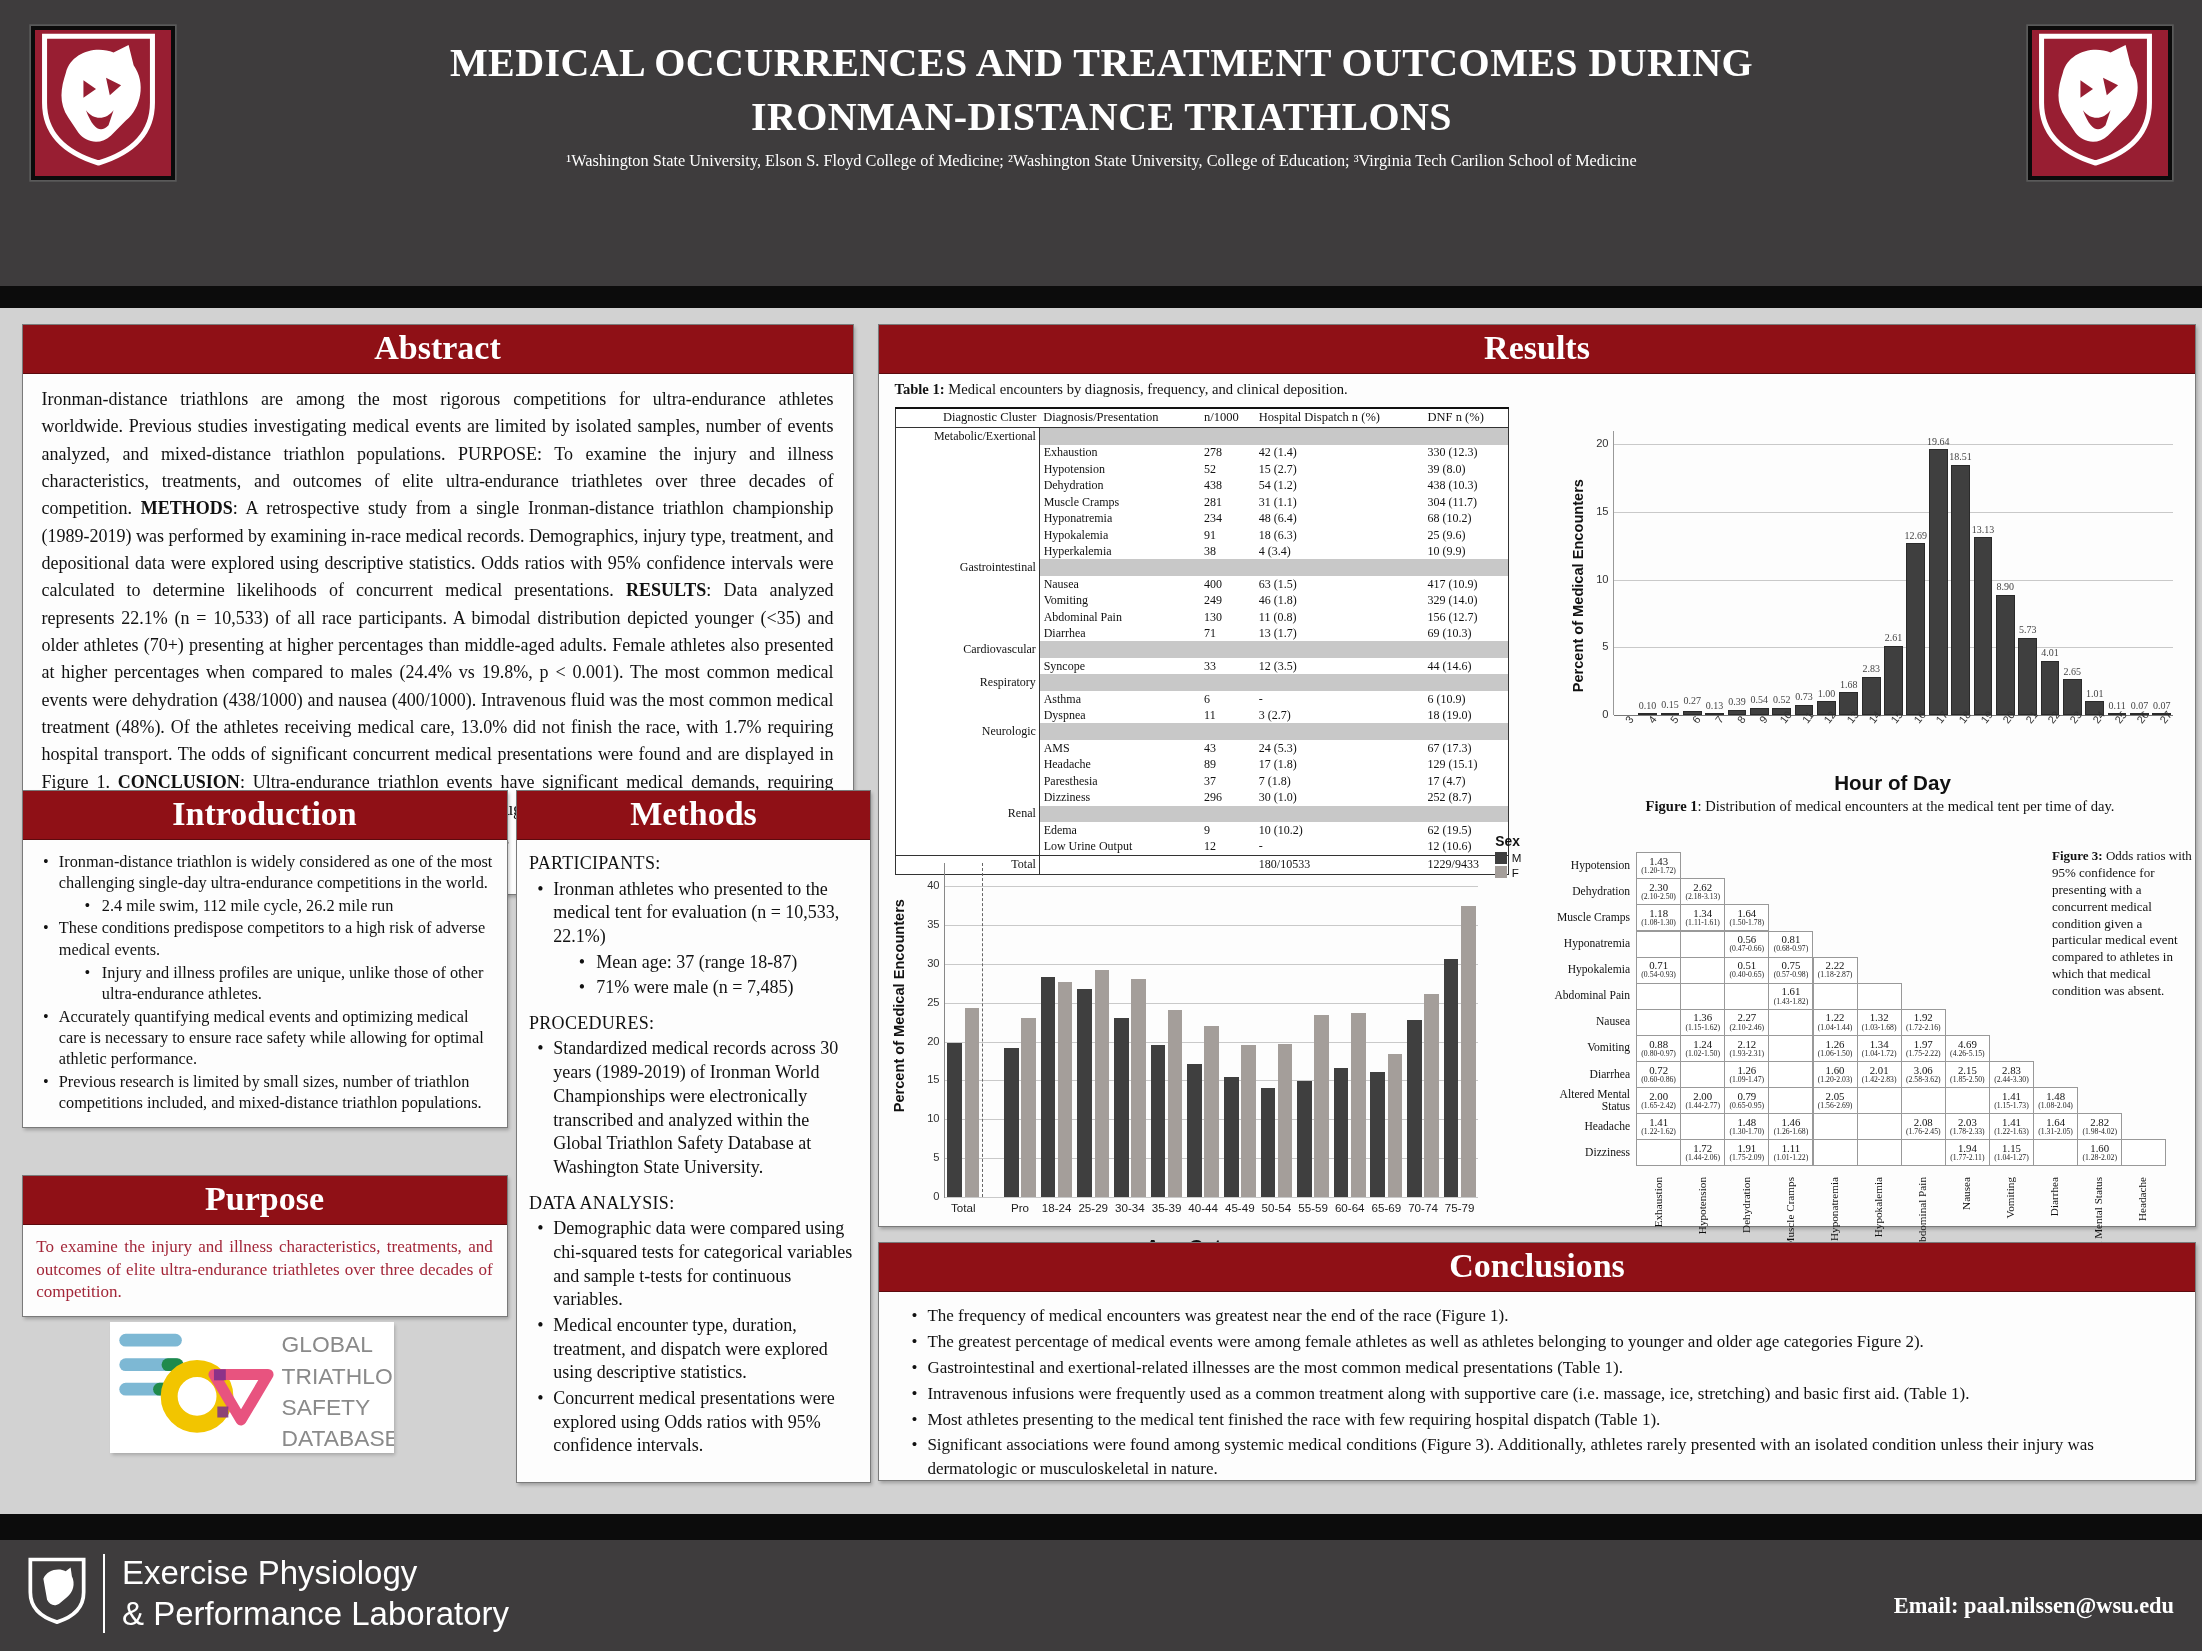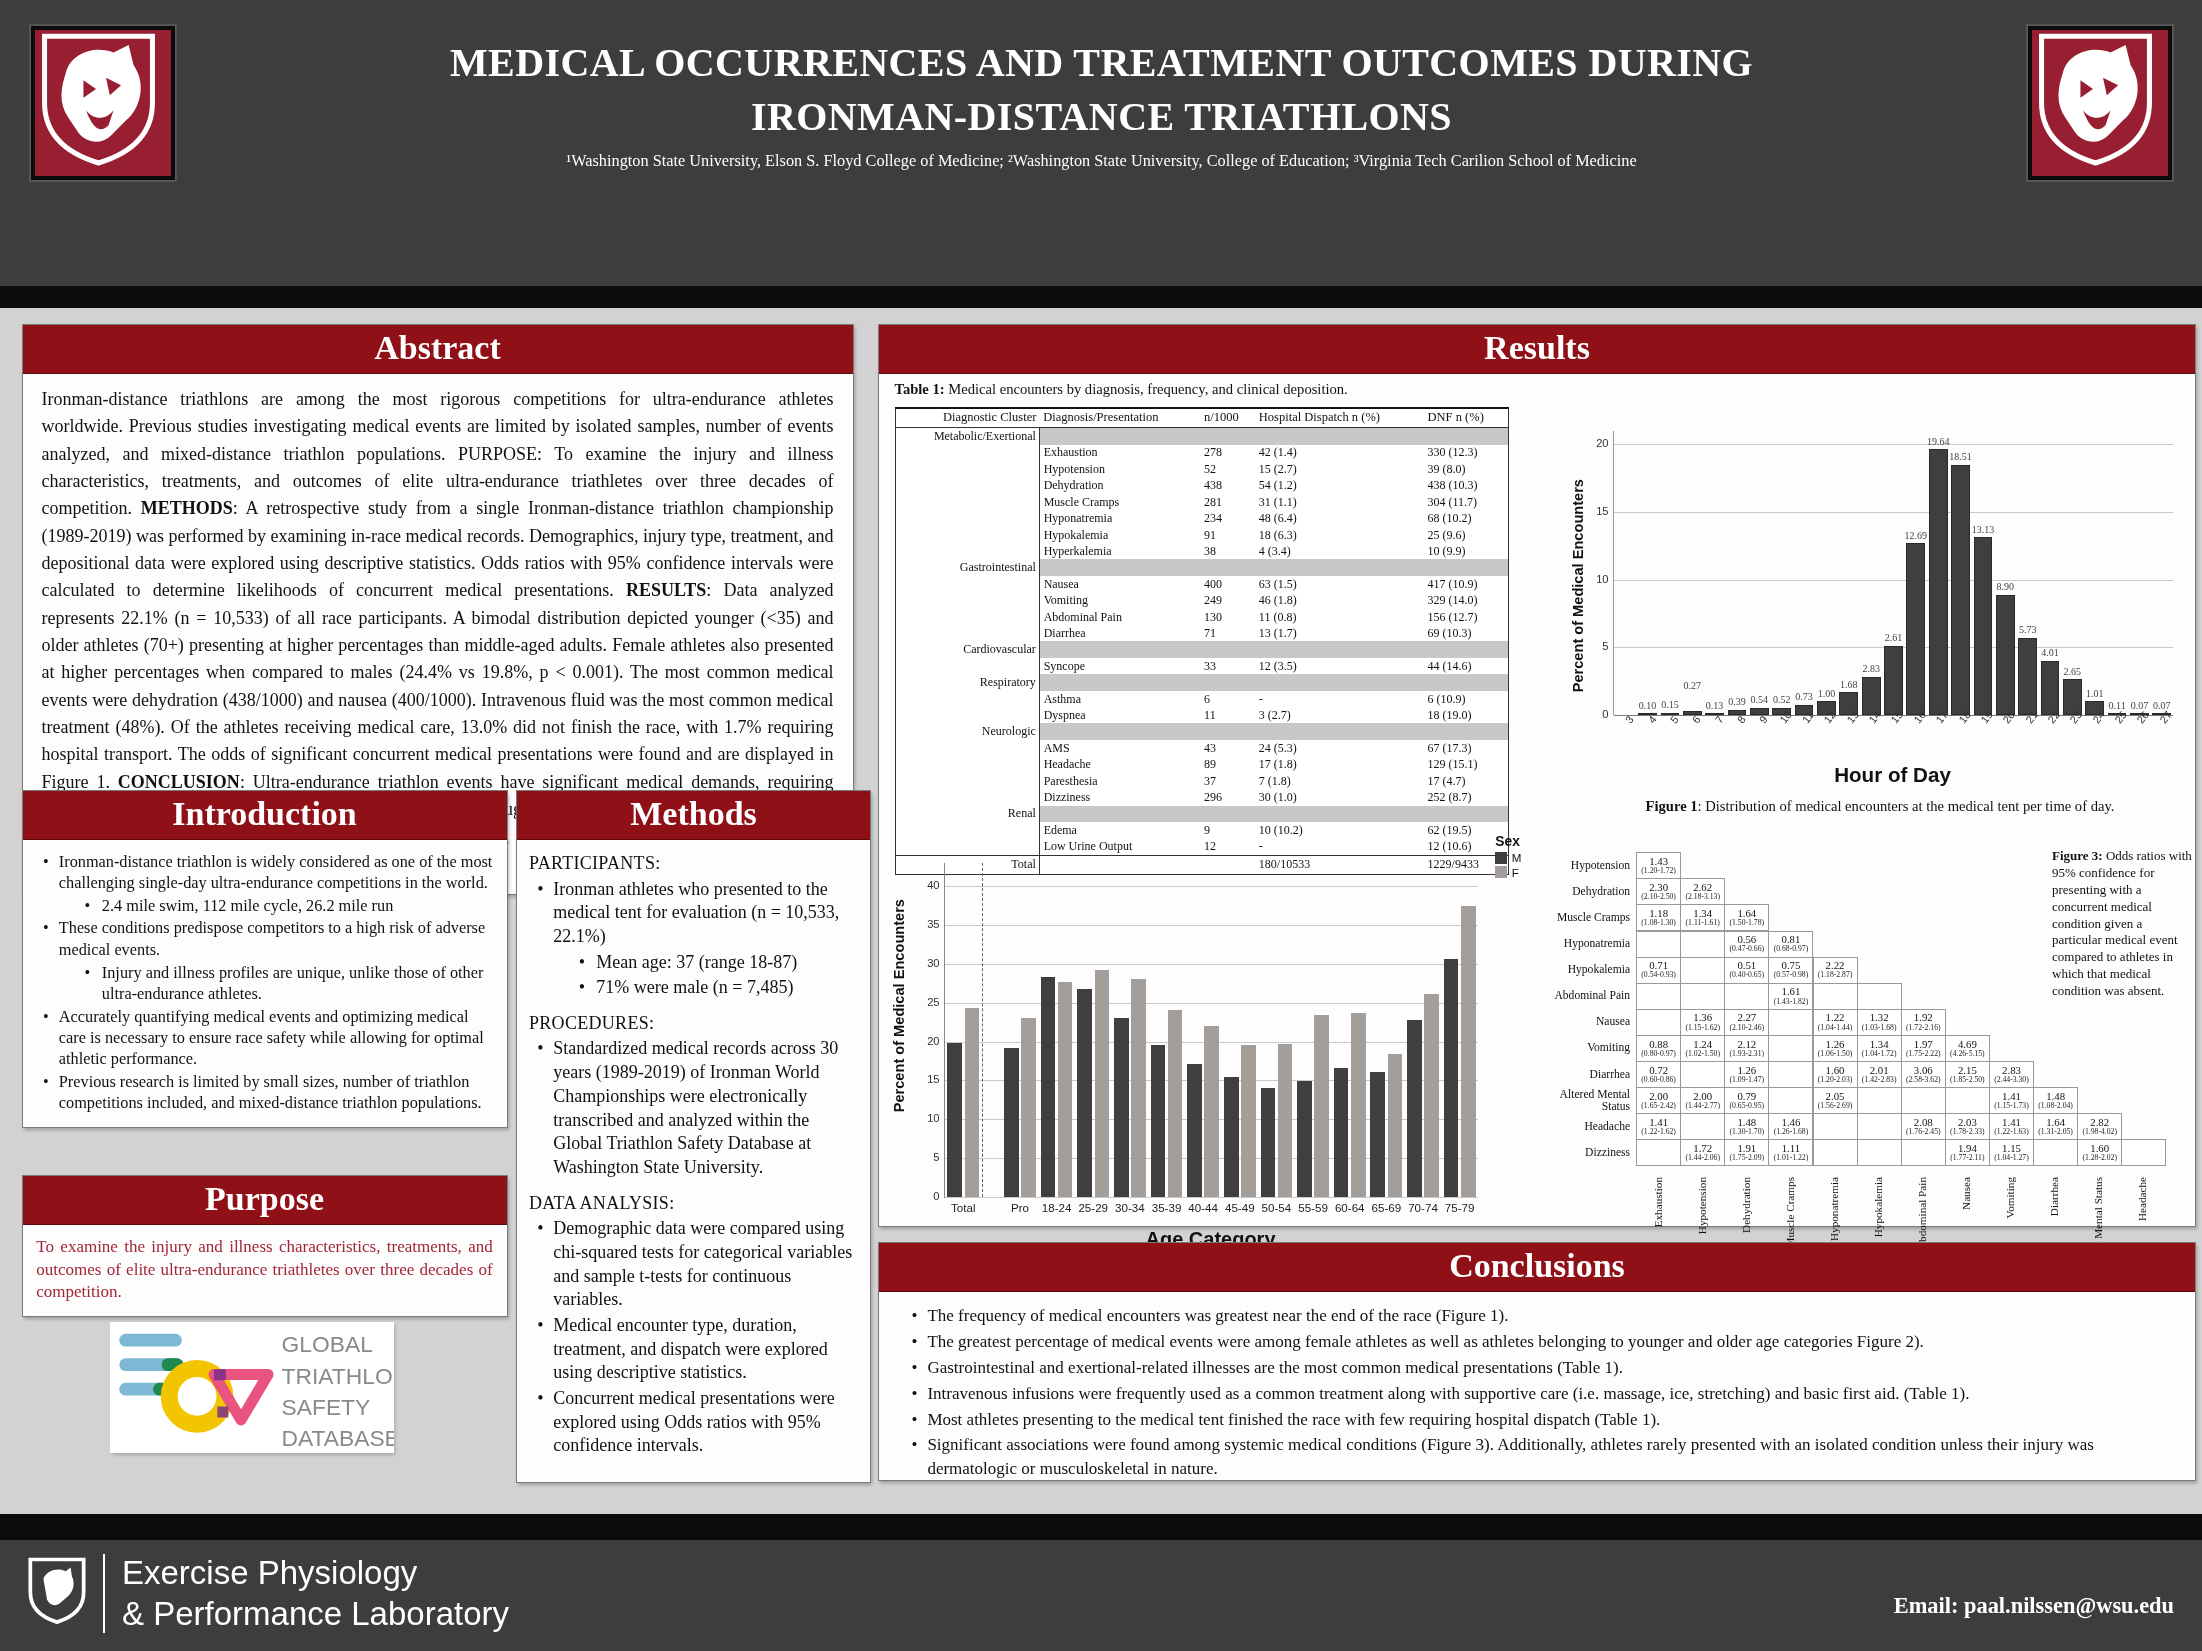--- a/index.html
+++ b/index.html
@@ -54,21 +54,21 @@
   table.t1{border-collapse:collapse;width:614px;background:#fff;border:0.9px solid #333;
            border-top:2.2px solid #111;font-size:12px;}
   table.t1 th{font-weight:normal;border-bottom:1.3px solid #333;padding:1.7px 3.4px;text-align:left;font-size:12.5px;}
   table.t1 th.c1{text-align:right;}
   table.t1 td{padding:0.9px 3.4px;line-height:1.22;}
   td.cl{ text-align:right;border-right:0.9px solid #333;padding-right:6px;white-space:nowrap;}
   tr.bandrow td.gb{background:#c8c8c8;height:11.2px;}
   tr.totrow td{border-top:1.3px solid #333;padding:1.7px 3.4px;}
   
   .figcap{font-size:14.6px;}
-  .axlab{font-family:"Liberation Sans",sans-serif;font-weight:bold;}
+  .axlab{font-family:"Liberation Sans",sans-serif;font-weight:bold;margin-top:8px;}
   .vlab{position:absolute;writing-mode:vertical-rl;transform:rotate(180deg);
         font-family:"Liberation Sans",sans-serif;font-weight:bold;font-size:14.6px;color:#111;}
   
   .fig1{position:absolute;left:693px;top:45px;width:616px;height:404px;}
   .f1plot{position:absolute;left:41px;top:12px;width:559px;height:284px;border-left:0.9px solid #999;}
   .grid{position:absolute;left:0;width:100%;height:0.9px;background:#c9c9c9;}
   .grid.axis{background:#777;height:1.3px;}
   .ytick{position:absolute;left:-26px;width:20.6px;text-align:right;font-family:"Liberation Sans",sans-serif;
          font-size:11.2px;color:#333;}
   .barsrow{position:absolute;left:0;top:0;width:100%;height:100%;display:flex;align-items:flex-end;}
@@ -464,21 +464,21 @@
                   <span class="valab" style="bottom: 3.9px;">0.10</span>
                   <div class="f1bar" style="height: 1.4px; background: rgb(63, 63, 63);"></div>
                   <span class="xlab">4</span>
                 </div>
                 <div class="slot">
                   <span class="valab" style="bottom: 4.6px;">0.15</span>
                   <div class="f1bar" style="height: 2px; background: rgb(63, 63, 63);"></div>
                   <span class="xlab">5</span>
                 </div>
                 <div class="slot">
-                  <span class="valab" style="bottom: 24px;">0.27</span>
+                  <span class="valab" style="bottom: 9px;">0.27</span>
                   <div class="f1bar" style="height: 3.7px; background: rgb(63, 63, 63);"></div>
                   <span class="xlab">6</span>
                 </div>
                 <div class="slot">
                   <span class="valab" style="bottom: 4.3px;">0.13</span>
                   <div class="f1bar" style="height: 1.8px; background: rgb(63, 63, 63);"></div>
                   <span class="xlab">7</span>
                 </div>
                 <div class="slot">
                   <span class="valab" style="bottom: 7.9px;">0.39</span>

